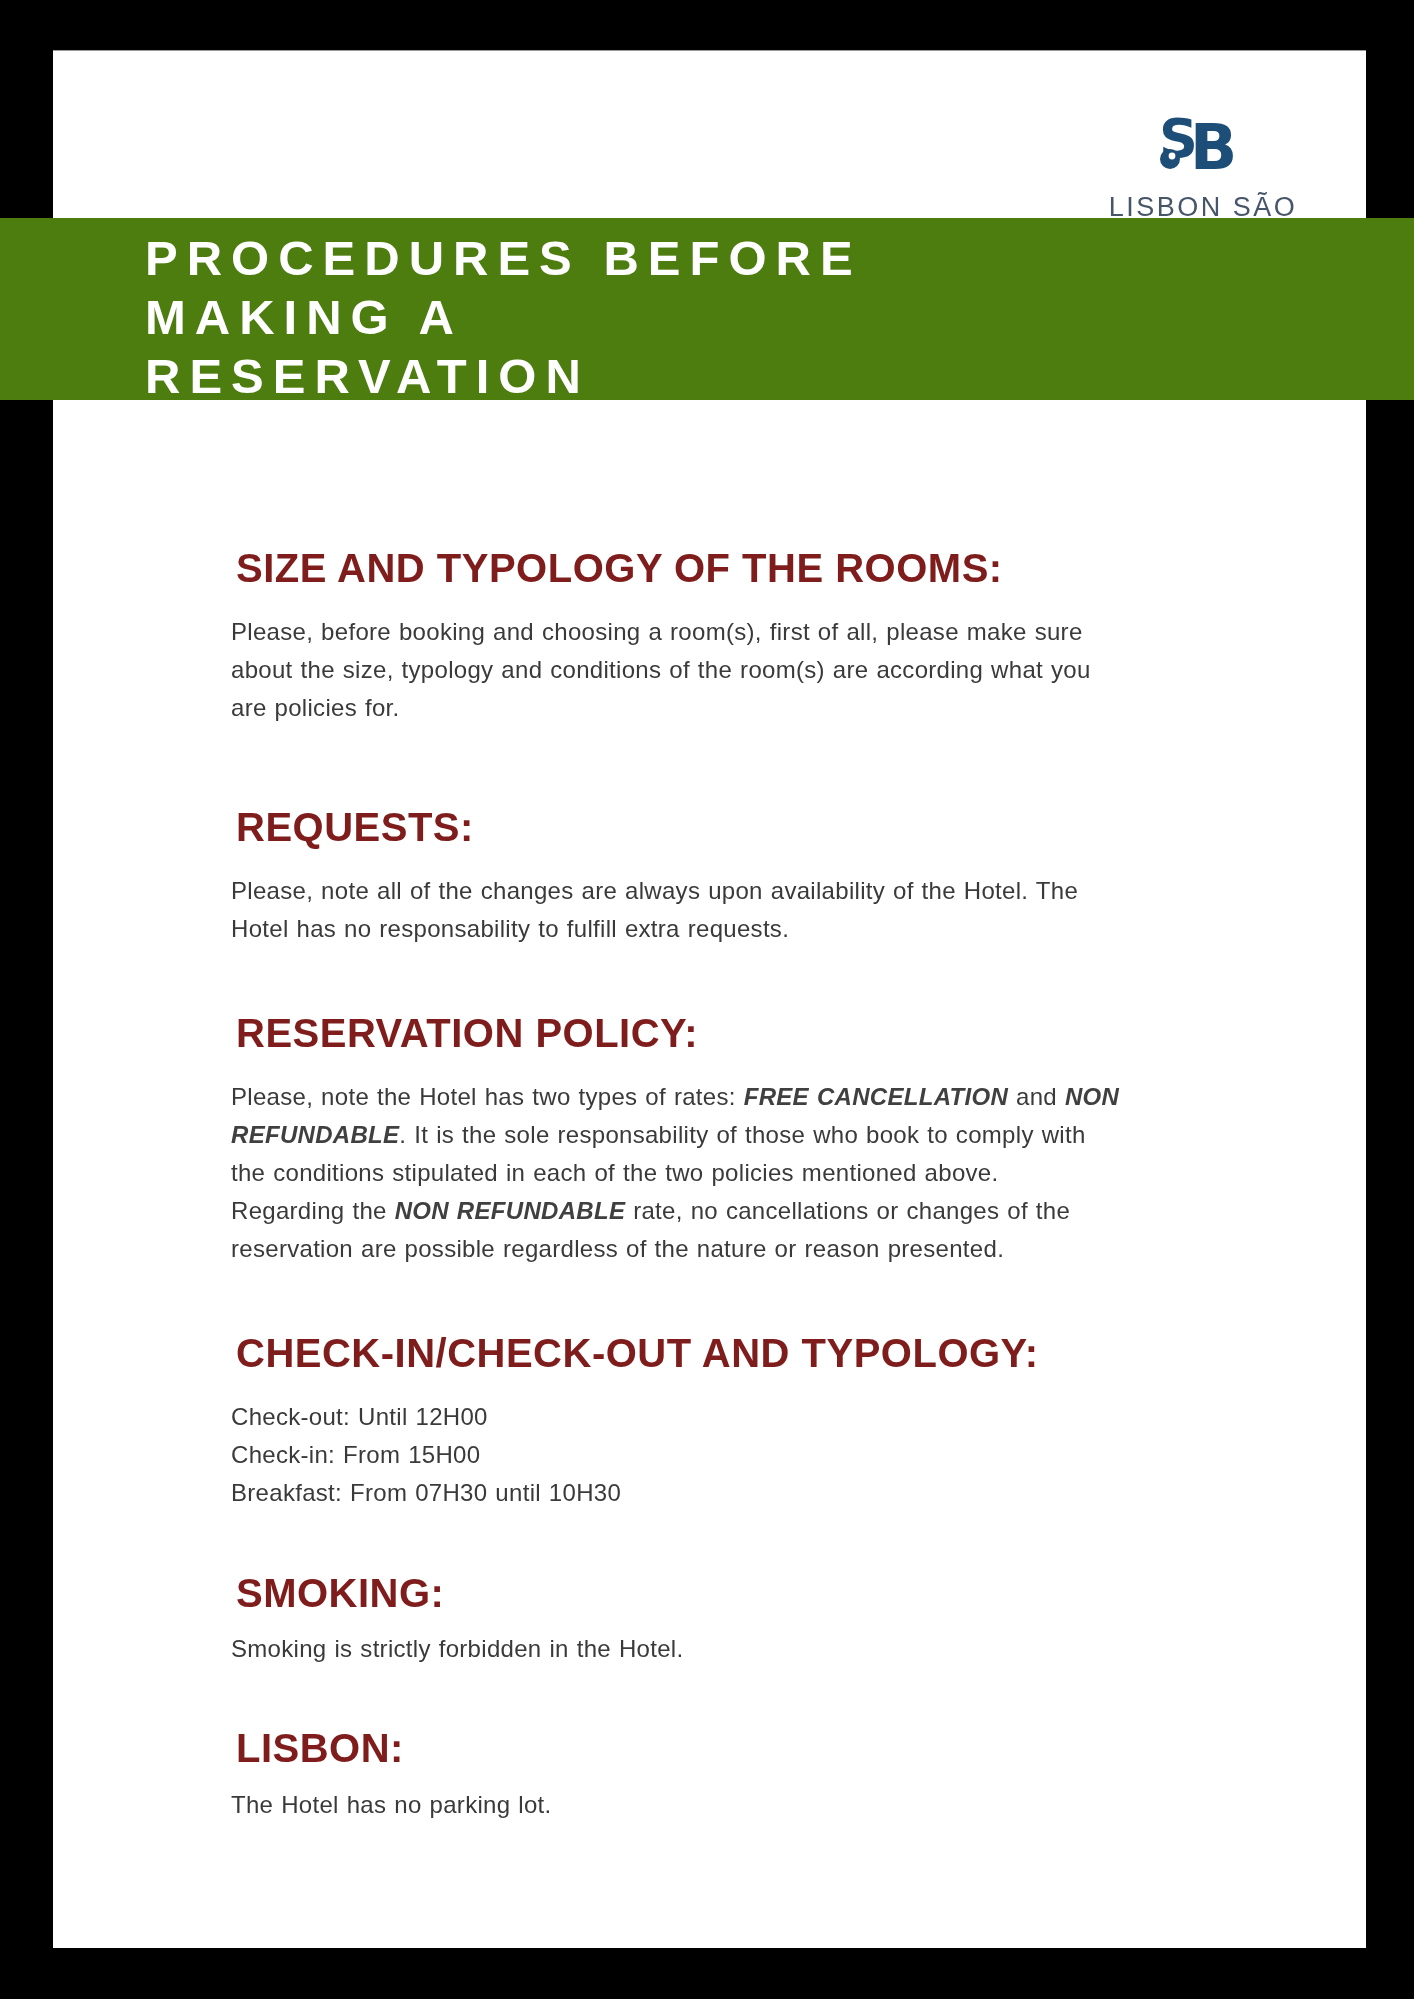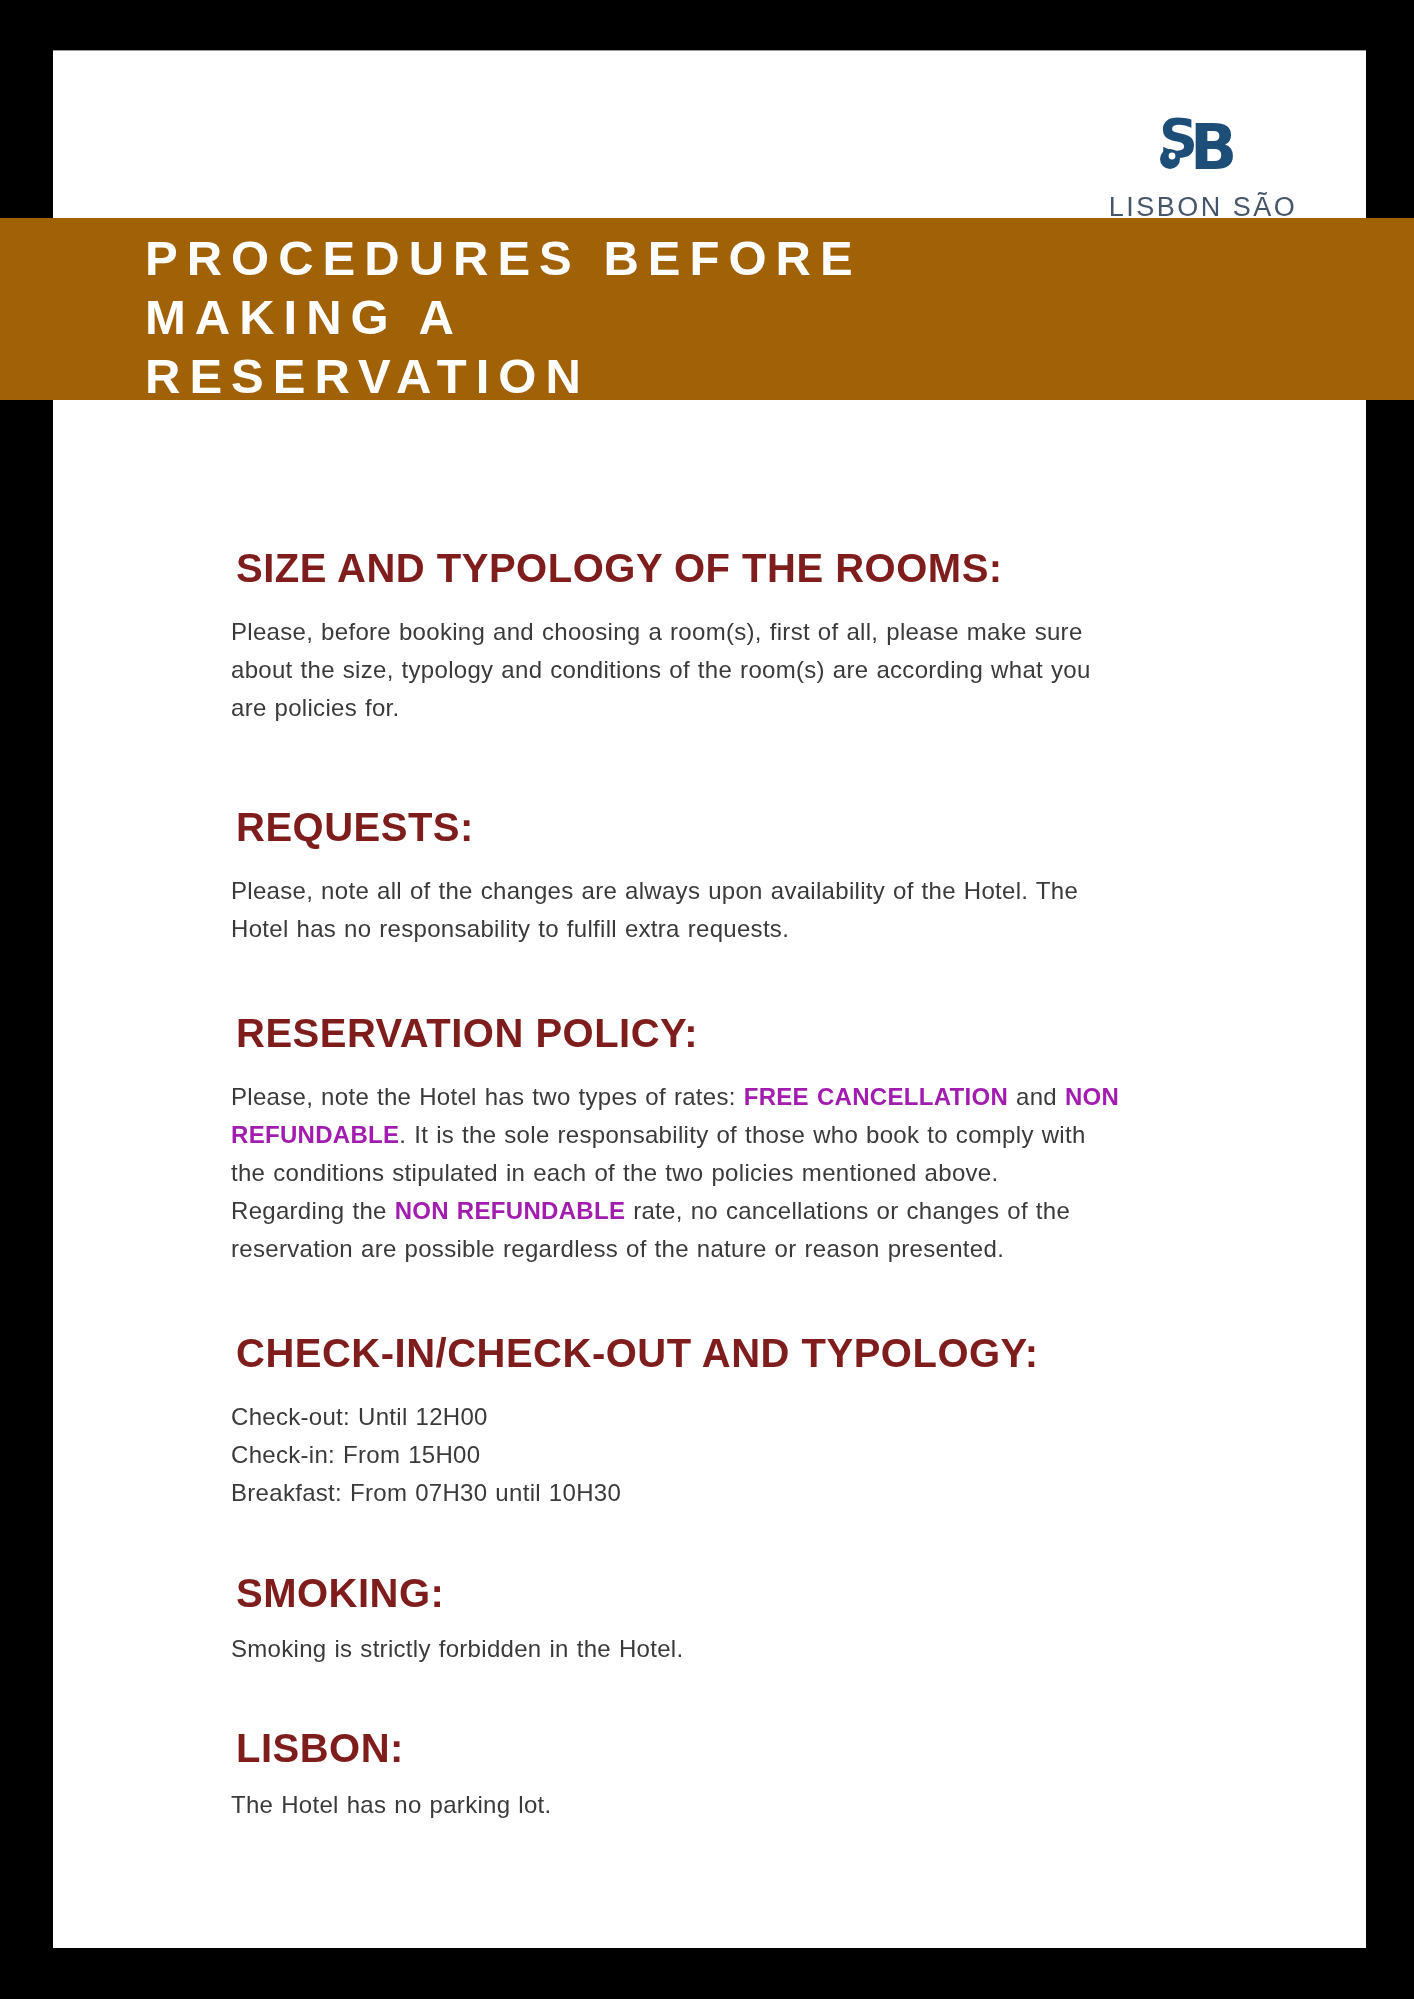--- a/index.html
+++ b/index.html
@@ -14,38 +14,38 @@
   }
   
   .logo{position:absolute;left:1000px;top:56px;width:300px;text-align:center;z-index:1;}
   .logo svg{display:block;margin:0 auto 12px auto;}
   .brand-name{font-size:27px;color:#475569;letter-spacing:2.5px;line-height:28px;font-weight:400;}
   .brand-sub{font-size:14px;color:#97999C;letter-spacing:5px;margin-top:7px;}
   .brand-stars{font-size:15px;color:#1D3D66;letter-spacing:7px;margin-top:5px;}
   
   .banner{
     position:absolute;left:0;top:218px;width:1414px;height:182px;
-    background:#a16207;z-index:2;
+    background:#4d7c0f;z-index:2;
   }
   .banner-title{
     position:absolute;left:145px;top:11px;
     color:#ffffff;font-weight:bold;font-size:49px;line-height:59px;
     letter-spacing:9px;
   }
   
   .section{position:absolute;left:178px;width:1180px;z-index:1;}
   .section h2{
     margin:0;padding-left:5px;font-size:40px;line-height:46px;
     font-weight:bold;color:#7f1d1d;letter-spacing:0.5px;
   }
   .section .body{
     margin:22px 0 0 0;font-size:24px;line-height:38px;color:#3A3A3A;
     letter-spacing:0.3px;word-spacing:1px;
   }
-  .section .body strong{font-weight:bold;color:#a21caf;}
+  .section .body strong{font-weight:bold;color:#404040;font-style:italic;}
   .s1{top:494px;} .s2{top:753px;} .s3{top:959px;}
   .s4{top:1279px;} .s5{top:1519px;} .s6{top:1674px;}
   .s5 .body{margin-top:14px;}
   .s6 .body{margin-top:15px;}
 </style>
 </head>
 <body>
 
 <div class="stage">
 

